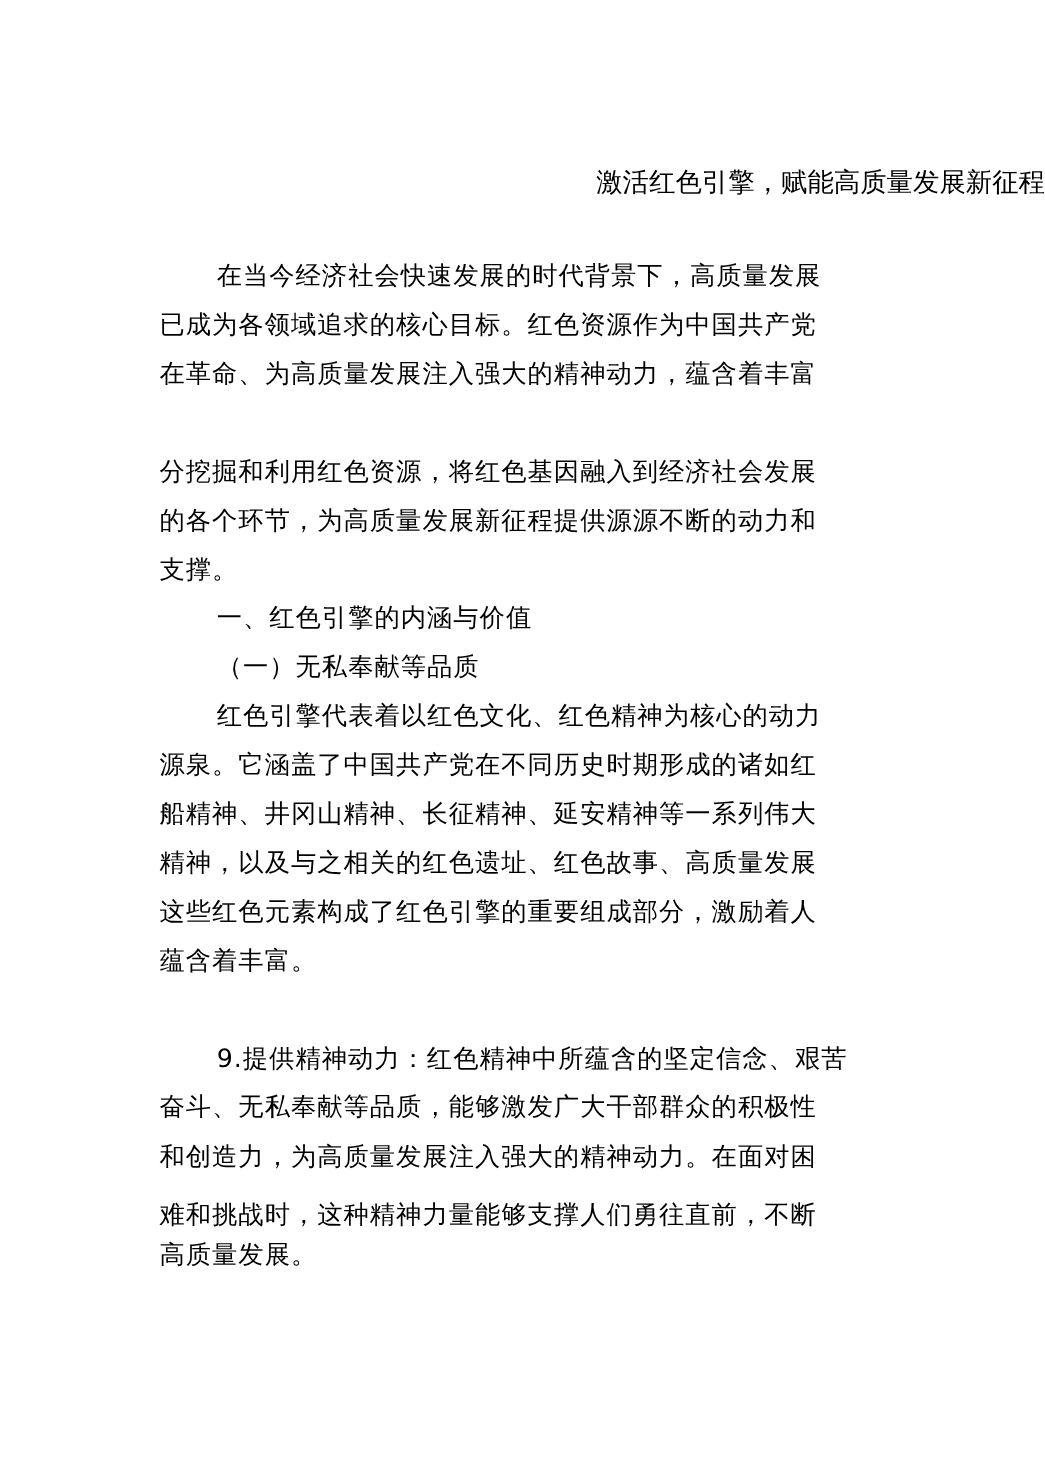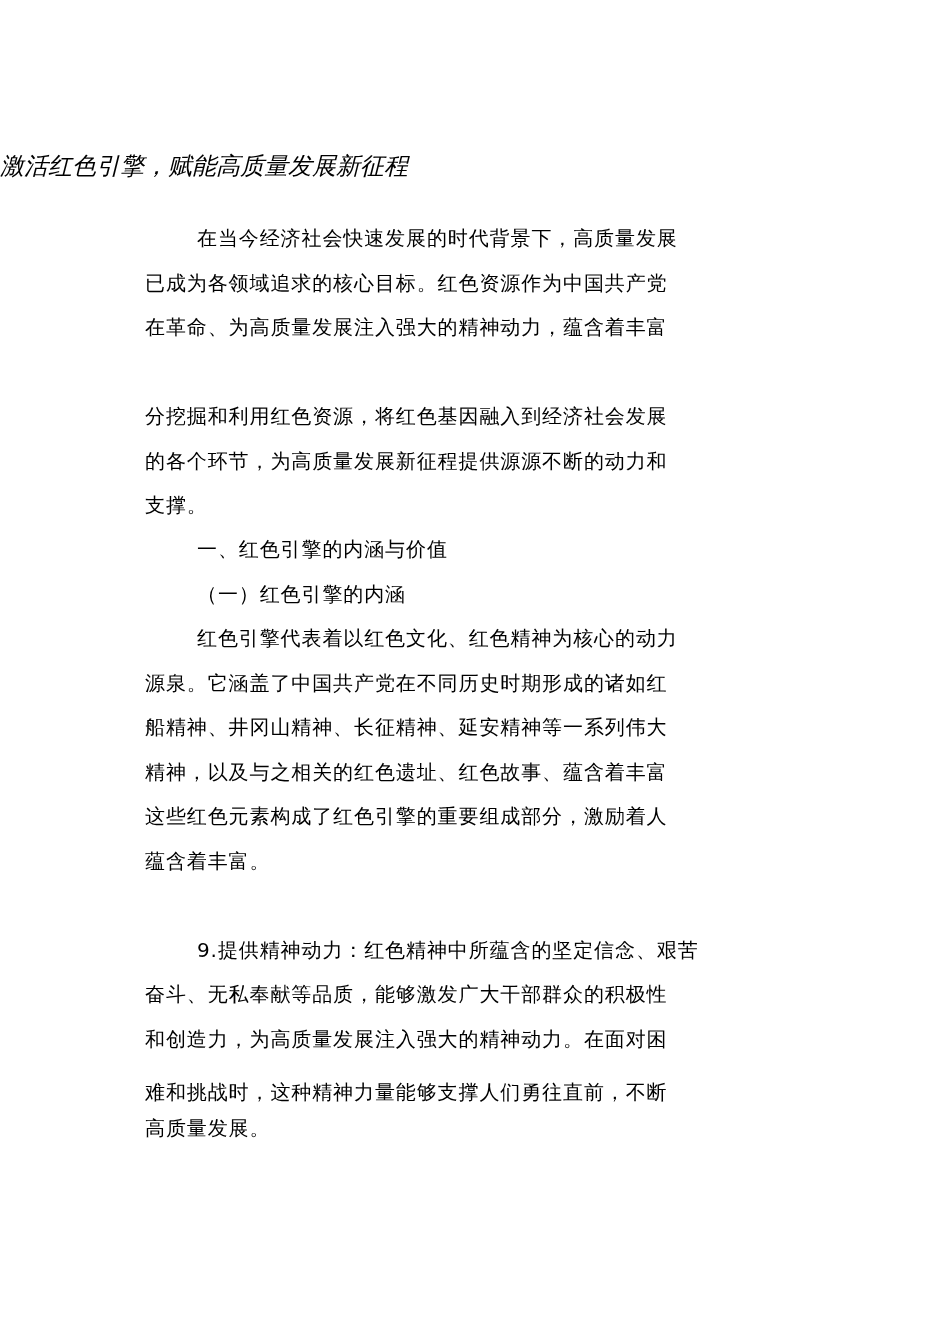--- a/index.html
+++ b/index.html
@@ -21,59 +21,59 @@
       top: 0;
       width: 950px;
       height: 1344px;
       background: #ffffff;
     }
     .title {
       position: absolute;
       left: 0;
       width: 950px;
       top: 146px;
-      text-align: left;
+      text-align: right;
       font-size: 24px;
       line-height: 40px;
       white-space: nowrap;
-      font-style: italic;
     }
     .line {
       position: absolute;
       left: 145px;
       width: 662px;
-      font-size: 20px;
+      font-size: 23px;
       line-height: 40px;
       white-space: nowrap;
       letter-spacing: 0.9px;
+      margin-top: 13px;
     }
     .indent { left: 197px; }
     .indent-h2 { left: 197px; }
   </style>
 </head>
 <body>
 
 <div class="page">
   <div class="title" style="top:146px">激活红色引擎，赋能高质量发展新征程</div>
 
   <div class="line indent" style="top:218px">在当今经济社会快速发展的时代背景下，高质量发展</div>
   <div class="line" style="top:263px">已成为各领域追求的核心目标。红色资源作为中国共产党</div>
   <div class="line" style="top:307px">在革命、为高质量发展注入强大的精神动力，蕴含着丰富</div>
   <div class="line" style="top:396px">分挖掘和利用红色资源，将红色基因融入到经济社会发展</div>
   <div class="line" style="top:441px">的各个环节，为高质量发展新征程提供源源不断的动力和</div>
   <div class="line" style="top:485px">支撑。</div>
 
   <div class="line indent" style="top:529px">一、红色引擎的内涵与价值</div>
 
-  <div class="line indent-h2" style="top:574px">（一）红色引擎的内涵</div>
+  <div class="line indent-h2" style="top:574px">（一）无私奉献等品质</div>
 
   <div class="line indent" style="top:618px">红色引擎代表着以红色文化、红色精神为核心的动力</div>
   <div class="line" style="top:663px">源泉。它涵盖了中国共产党在不同历史时期形成的诸如红</div>
   <div class="line" style="top:707px">船精神、井冈山精神、长征精神、延安精神等一系列伟大</div>
-  <div class="line" style="top:752px">精神，以及与之相关的红色遗址、红色故事、蕴含着丰富</div>
+  <div class="line" style="top:752px">精神，以及与之相关的红色遗址、红色故事、高质量发展</div>
   <div class="line" style="top:796px">这些红色元素构成了红色引擎的重要组成部分，激励着人</div>
   <div class="line" style="top:841px">蕴含着丰富。</div>
 
 
   <div class="line indent" style="top:930px">9.提供精神动力：红色精神中所蕴含的坚定信念、艰苦</div>
   <div class="line" style="top:974px">奋斗、无私奉献等品质，能够激发广大干部群众的积极性</div>
   <div class="line" style="top:1019px">和创造力，为高质量发展注入强大的精神动力。在面对困</div>
   <div class="line" style="top:1072px">难和挑战时，这种精神力量能够支撑人们勇往直前，不断</div>
   <div class="line" style="top:1108px">高质量发展。</div>
 </div>

